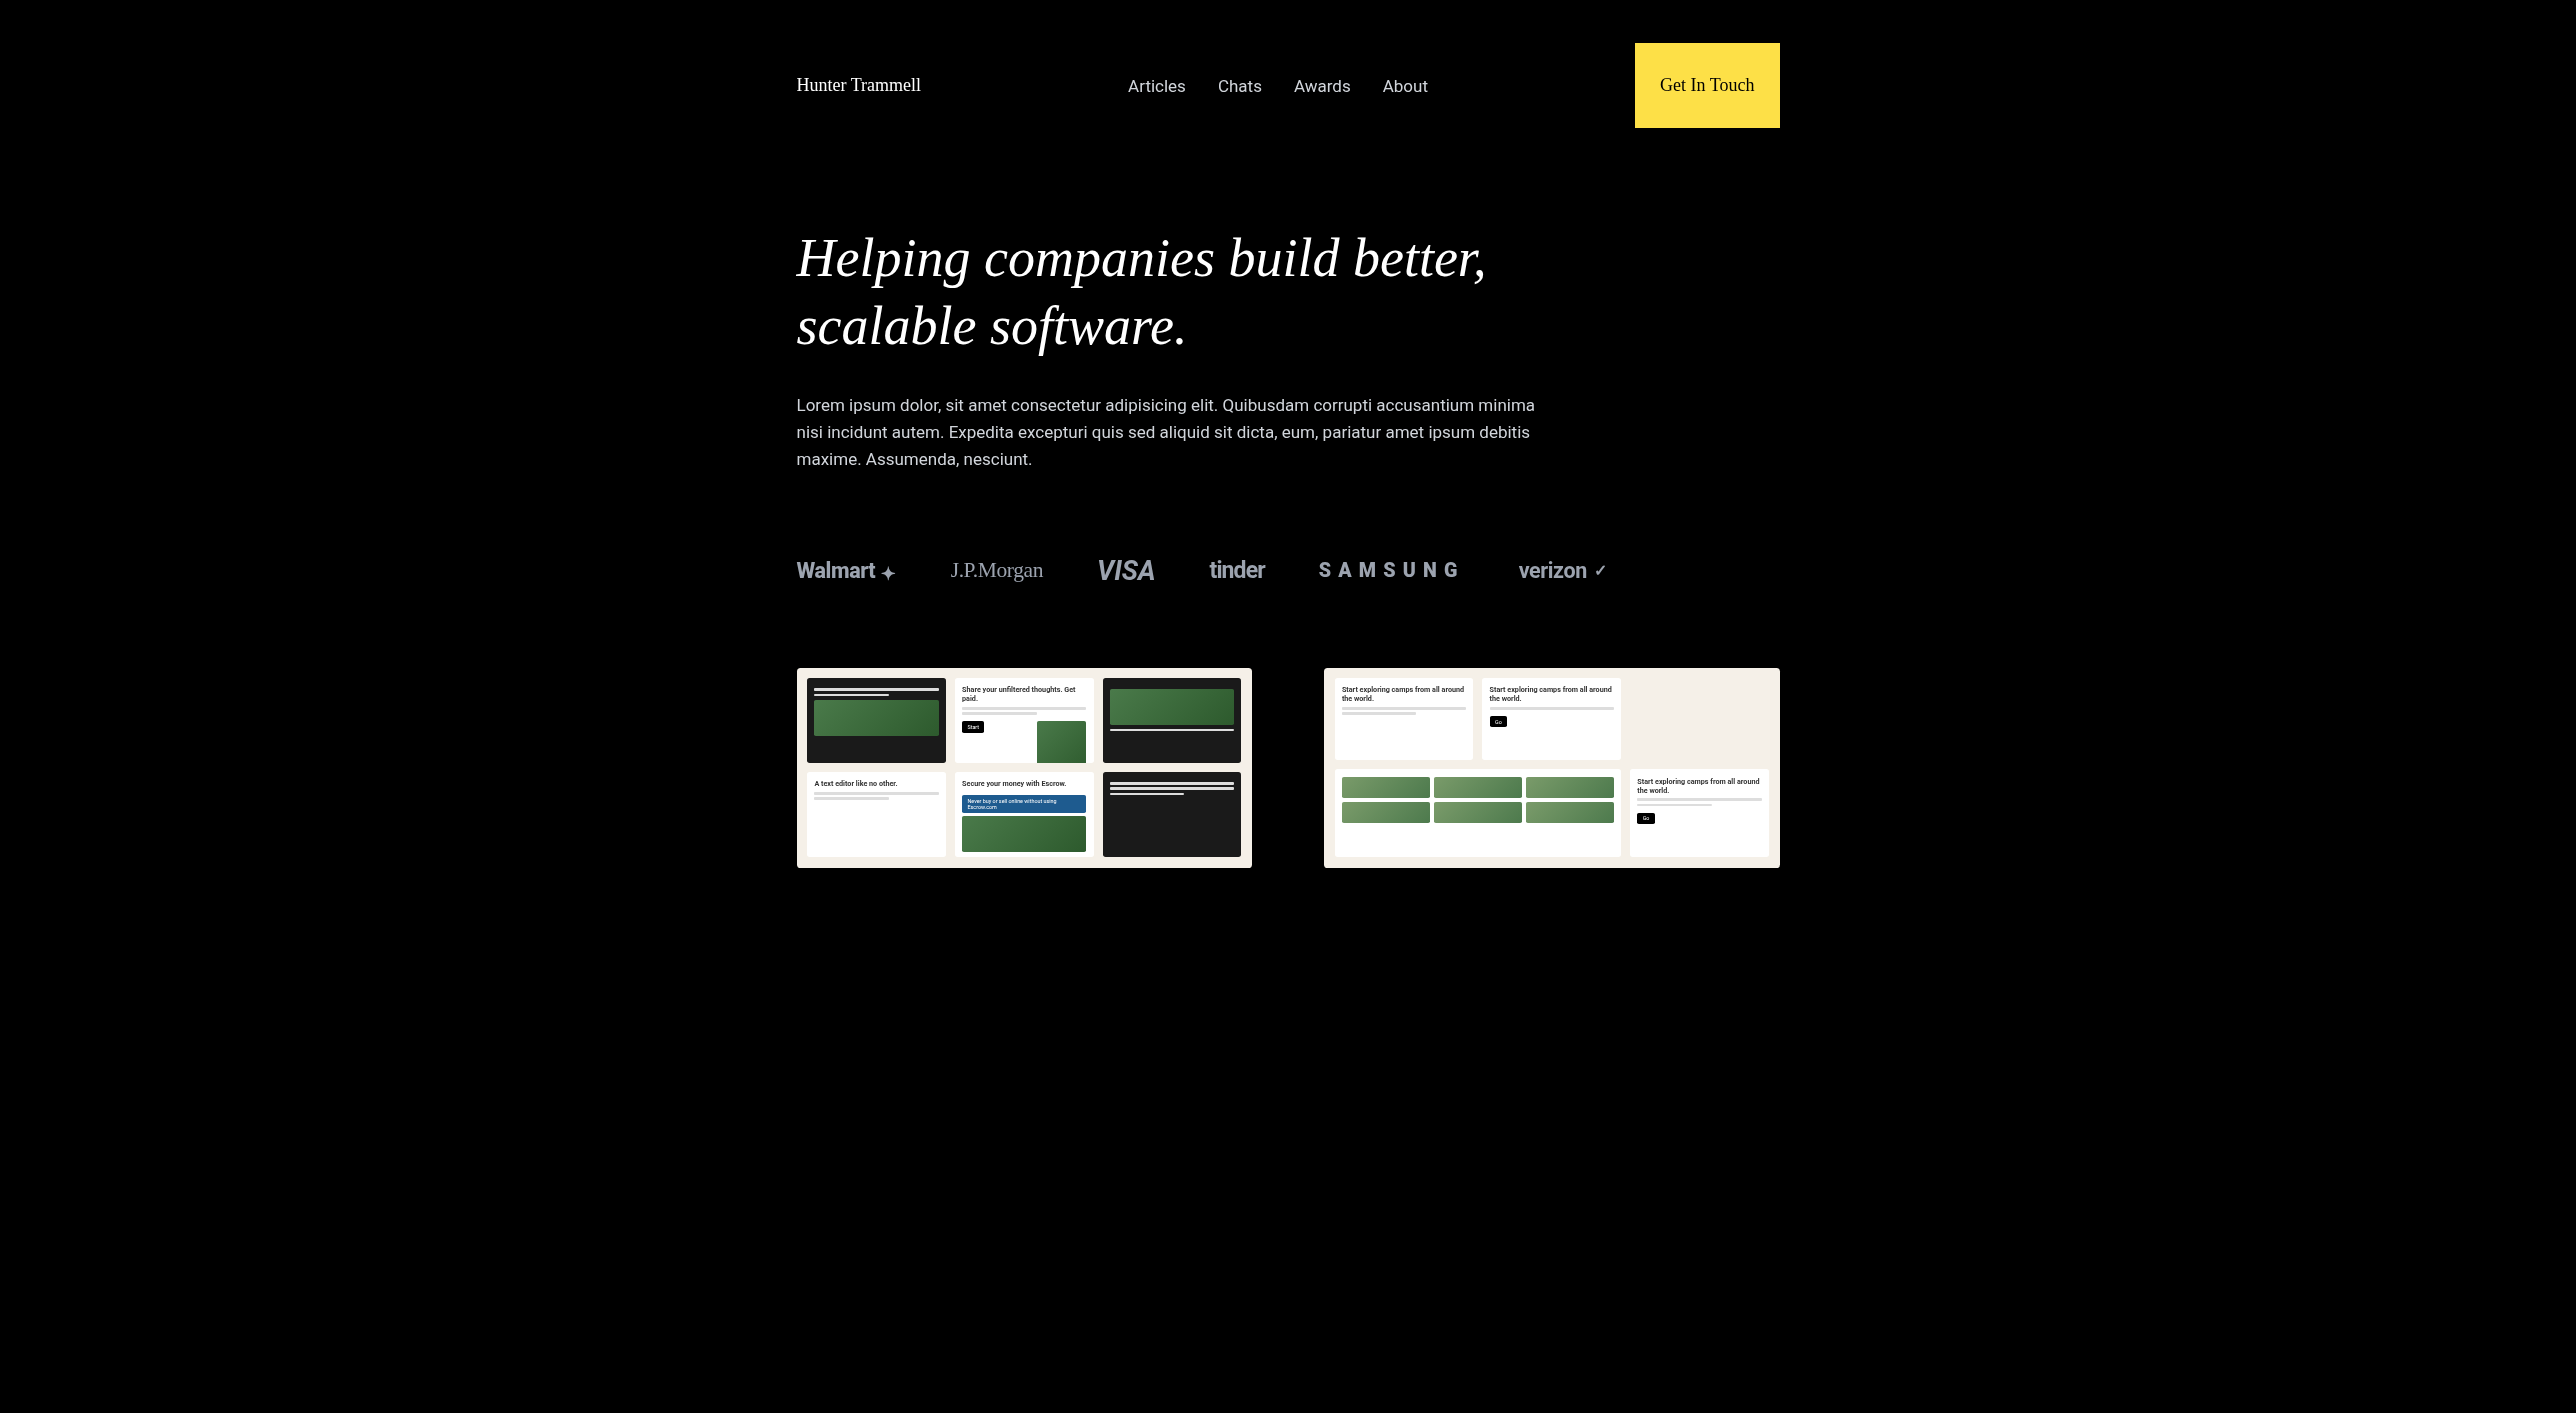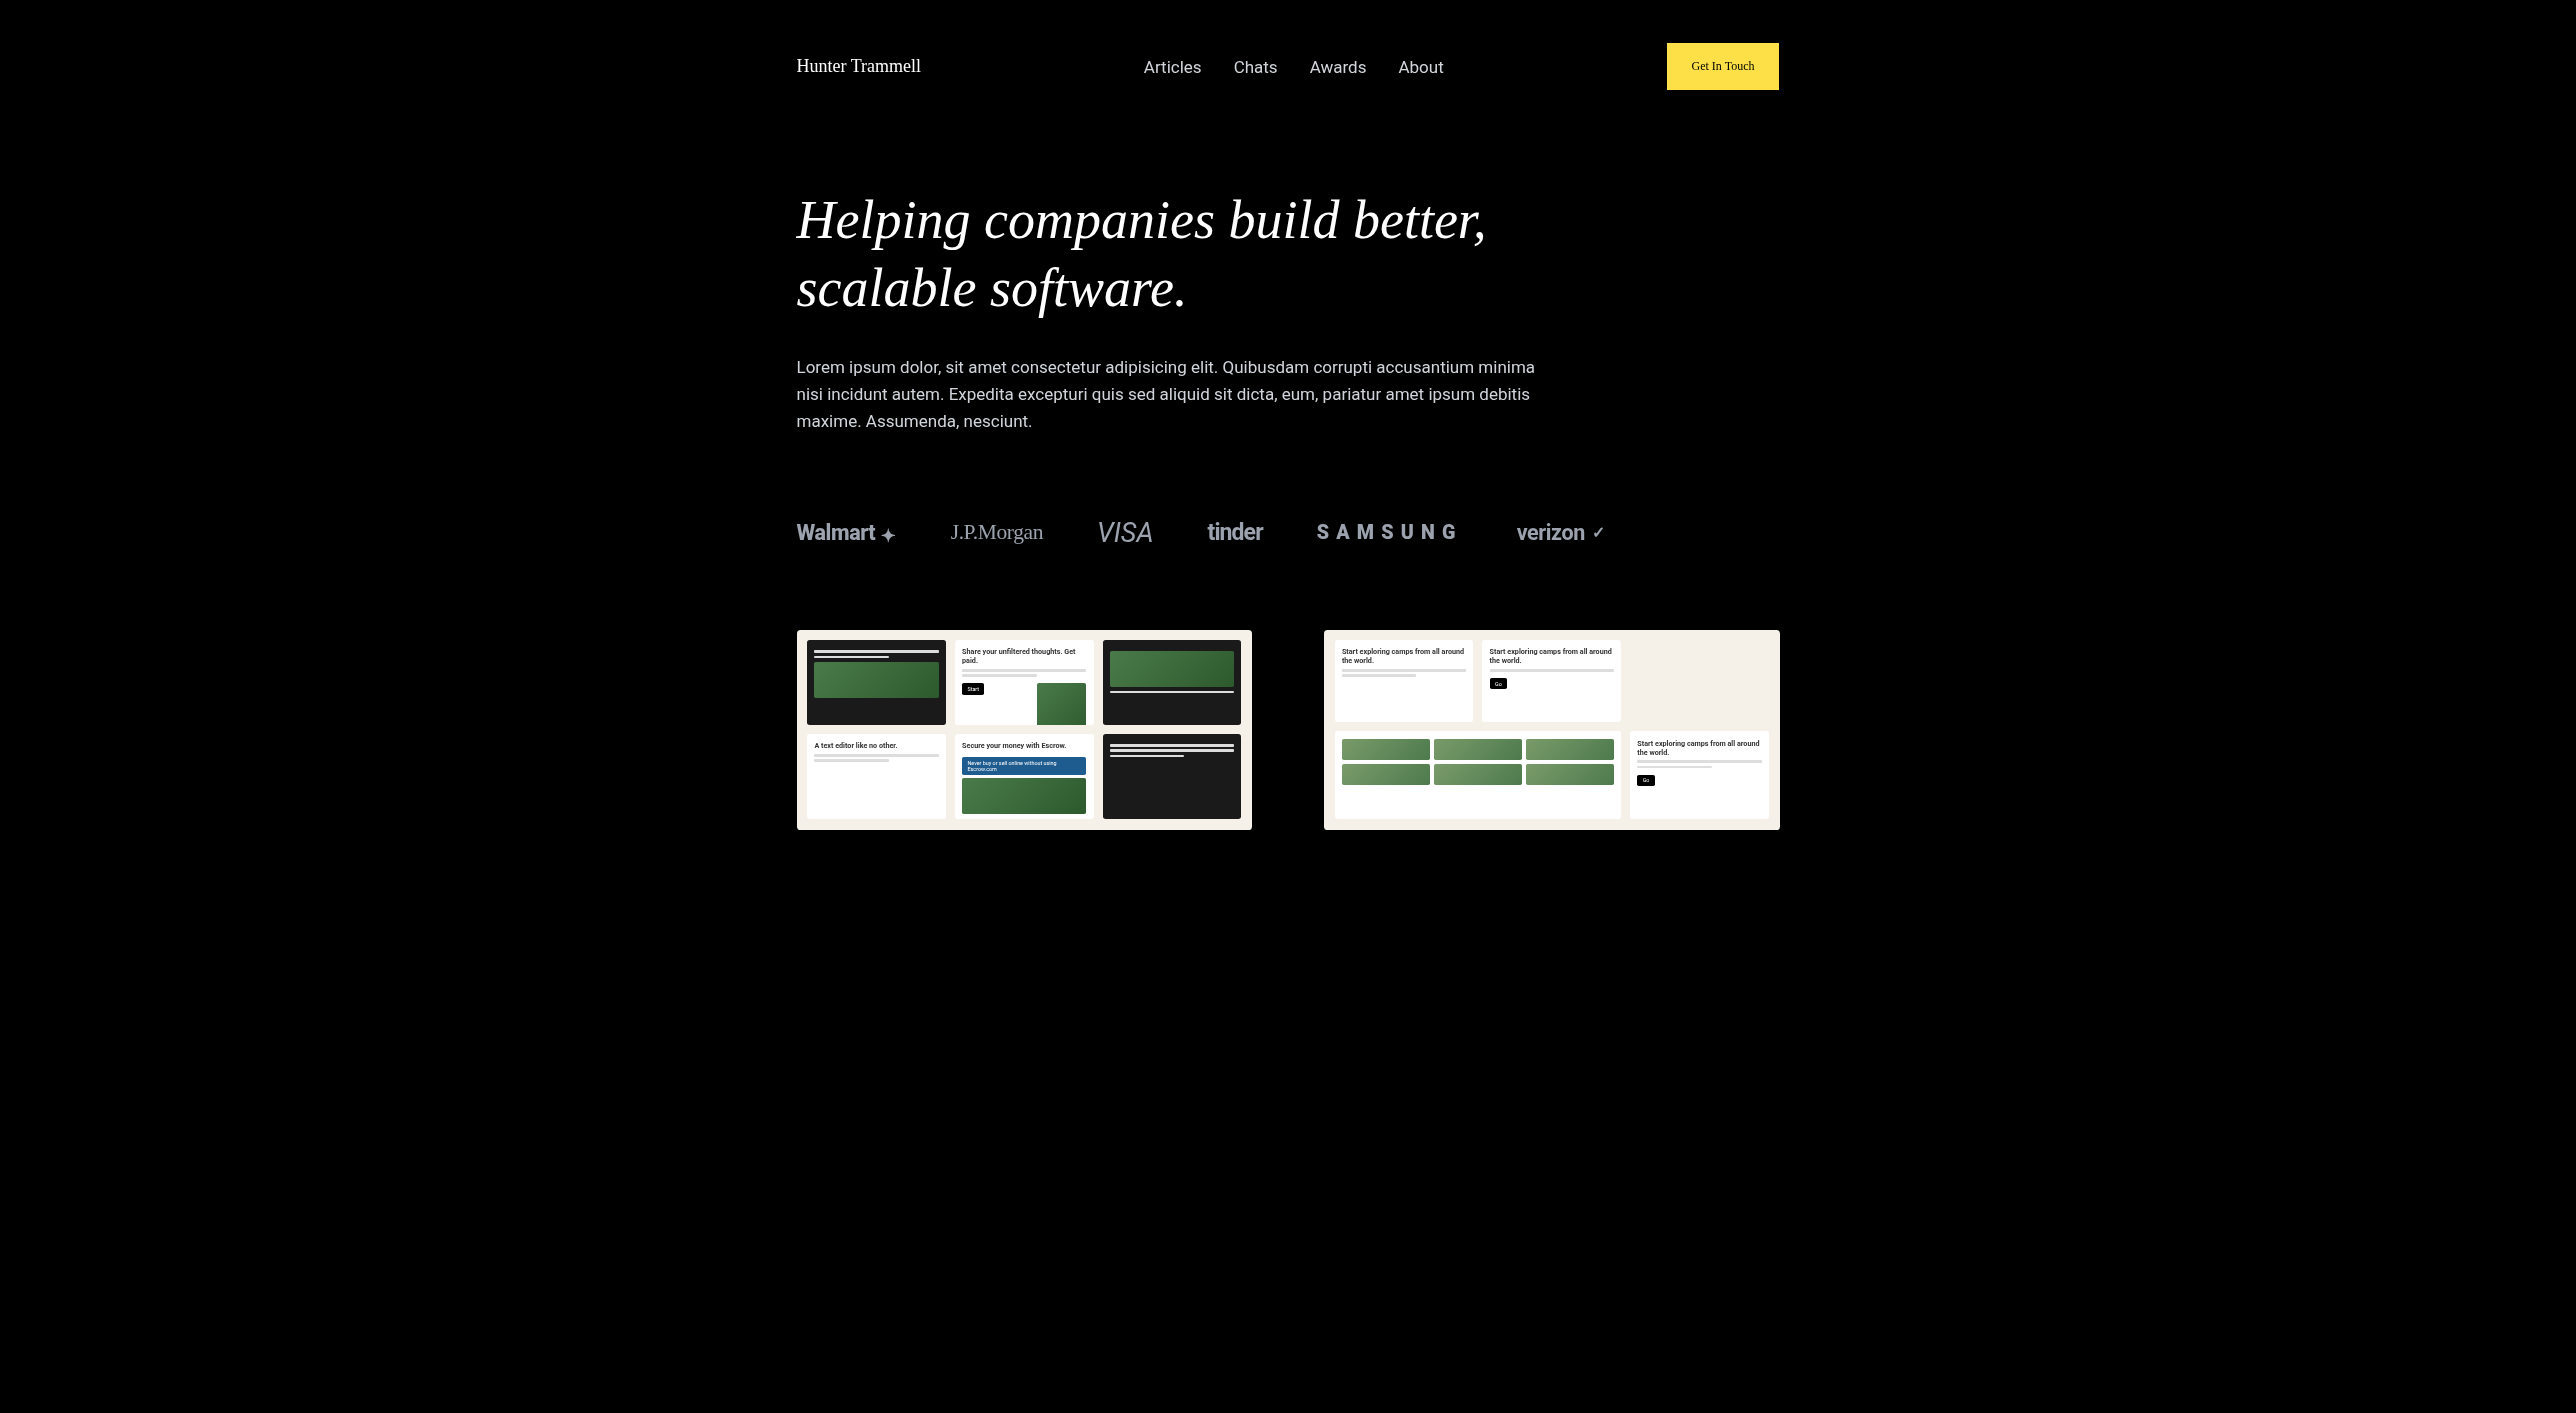--- a/index.html
+++ b/index.html
@@ -33,22 +33,22 @@
 nav a {
   color: #d1d5db;
   text-decoration: none;
   font-size: 17px;
   cursor: pointer;
 }
 .cta-button {
   background: #fde047;
   color: #000;
   font-family: Georgia, "Times New Roman", serif;
-  font-size: 12px;
-  padding: 16px 25px;
+  font-size: 18px;
+  padding: 32px 25px;
   border: none;
   cursor: pointer;
 }
 .hero {
   padding-top: 54px;
 }
 .hero h1 {
   font-family: Georgia, "Times New Roman", serif;
   font-size: 54px;
   font-weight: 400;
@@ -76,21 +76,21 @@
   color: #9ca3af;
   font-weight: 700;
   font-size: 21.5px;
   letter-spacing: -0.4px;
   display: flex;
   align-items: center;
   gap: 5.4px;
 }
 .logo-walmart { font-weight: 800; }
 .logo-jpmorgan { font-family: Georgia, serif; font-weight: 400; }
-.logo-visa { font-style: italic; font-weight: 400; font-size: 27px; letter-spacing: 0px; }
+.logo-visa { font-style: italic; font-weight: 700; font-size: 27px; letter-spacing: 0px; }
 .logo-tinder { font-weight: 700; font-size: 23px; letter-spacing: -0.9px; }
 .logo-samsung { font-weight: 900; letter-spacing: 7.2px; font-size: 19.7px; }
 .logo-verizon { font-weight: 700; letter-spacing: -0.4px; }
 .walmart-spark {
   display: inline-flex;
   width: 16px;
   height: 16px;
   position: relative;
 }
 .walmart-spark::before {

